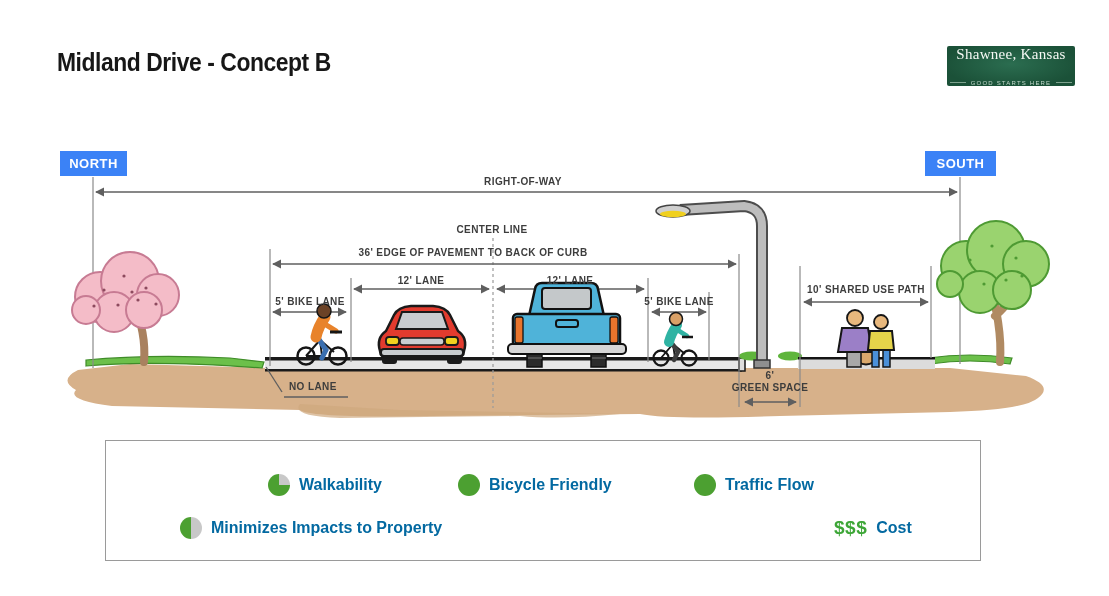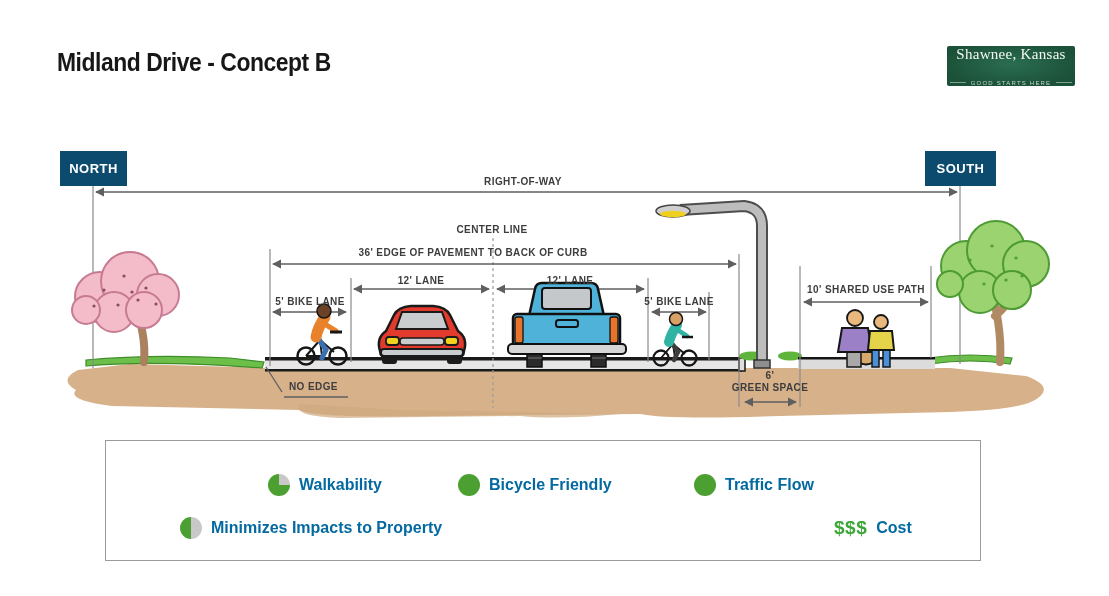--- a/index.html
+++ b/index.html
@@ -25,21 +25,21 @@
     line-height:15px; letter-spacing:0.3px;
   }
   .logo-tagline-row { display:flex; align-items:center; gap:5px; }
   .logo-dash { width:16px; height:1px; background:#7ea28e; }
   .logo-tagline {
     color:#c2d8cb; font-size:6px; letter-spacing:1.2px; line-height:6px;
     white-space:nowrap;
   }
   
   .badge {
-    position:absolute; top:151px; height:35px; background:#0c4a6e;
+    position:absolute; top:151px; height:25px; background:#3b82f6;
     color:#ffffff; font-size:13px; font-weight:bold; letter-spacing:0.5px;
     display:flex; align-items:center; justify-content:center;
   }
   .badge-north { left:60px; width:67px; }
   .badge-south { left:925px; width:71px; }
   
   .dim-label {
     position:absolute; transform:translateX(-50%); white-space:nowrap;
     font-size:10px; font-weight:bold; color:#3d3d3d; letter-spacing:0.4px;
     line-height:12px; text-align:center;
@@ -266,21 +266,21 @@
   <div class="dim-label" style="left:473px; top:247px">36' EDGE OF PAVEMENT TO BACK OF CURB</div>
   <div class="dim-label" style="left:421px; top:275px">12' LANE</div>
   <div class="dim-label" style="left:570px; top:275px">12' LANE</div>
   <div class="dim-label" style="left:310px; top:296px">5' BIKE LANE</div>
   <div class="dim-label" style="left:679px; top:296px">5' BIKE LANE</div>
   <div class="dim-label" style="left:866px; top:284px">10' SHARED USE PATH</div>
   <div class="dim-label" style="left:770px; top:370px">
     <div>6'</div>
     <div>GREEN SPACE</div>
   </div>
-  <div class="dim-label no-center" style="left:289px; top:381px">NO EDGE</div>
+  <div class="dim-label no-center" style="left:289px; top:381px">NO LANE</div>
 
   <div class="legend-box">
     <div class="legend-item" style="left:162px; top:33px">
       <span class="pie pie-three-quarter"></span>
       <span class="legend-label">Walkability</span>
     </div>
     <div class="legend-item" style="left:352px; top:33px">
       <span class="pie pie-full"></span>
       <span class="legend-label">Bicycle Friendly</span>
     </div>

